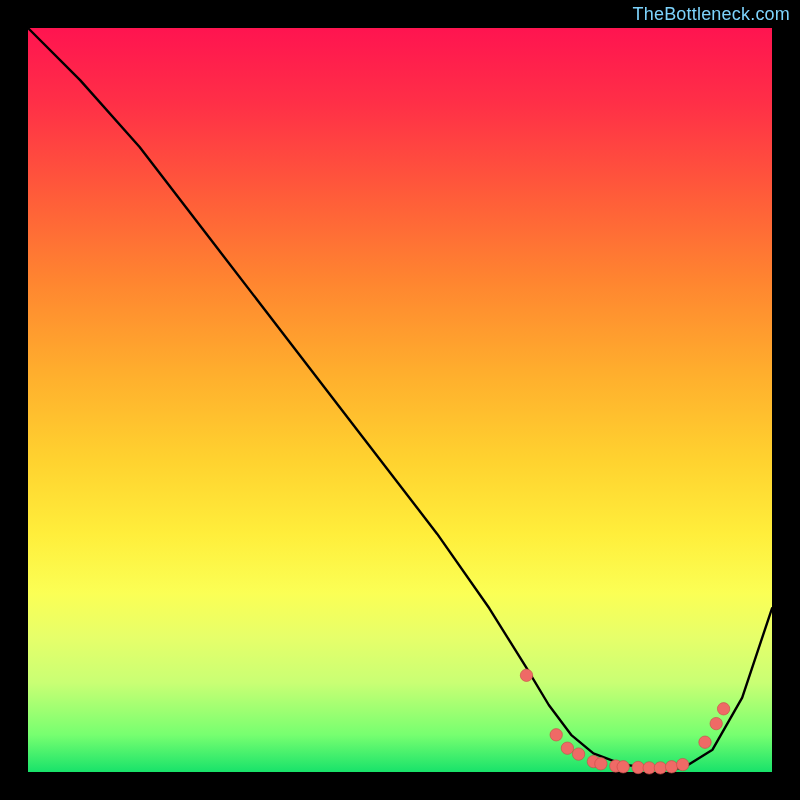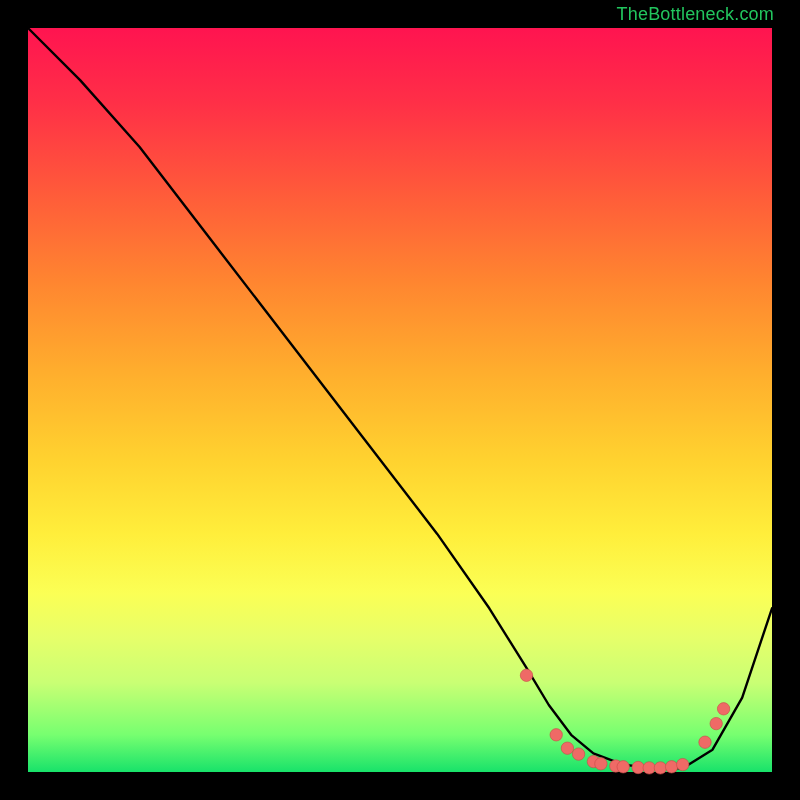--- a/index.html
+++ b/index.html
@@ -14,22 +14,22 @@
   .frame {
     position: relative;
     width: 800px;
     height: 800px;
     background: #000;
   }
   .attribution {
     position: absolute;
     z-index: 5;
     top: 4px;
-    right: 26px;
-    color: #22c55e;
+    right: 10px;
+    color: #7dd3fc;
     font-size: 18px;
     font-weight: 400;
     letter-spacing: 0.2px;
   }
   .plot-area {
     position: absolute;
     left: 28px;
     top: 28px;
     width: 744px;
     height: 744px;

